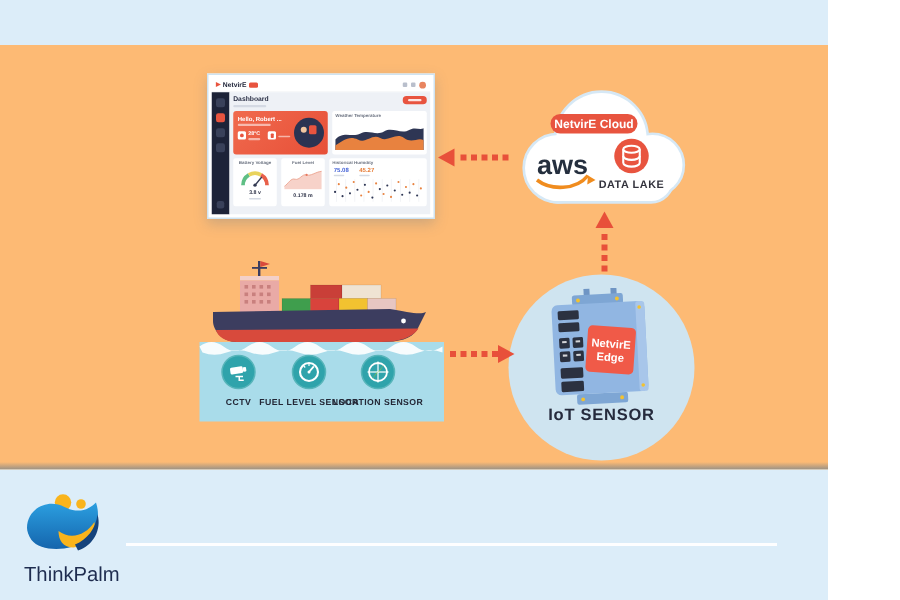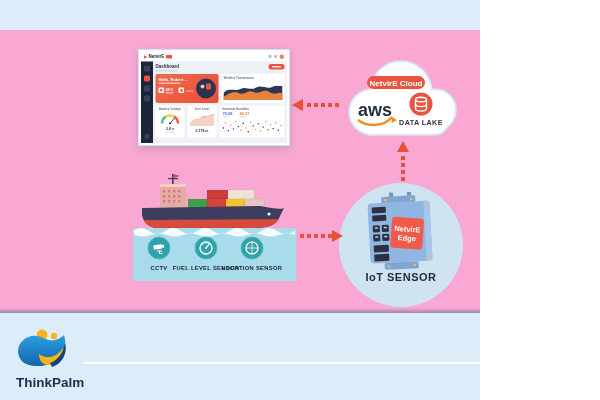--- a/index.html
+++ b/index.html
@@ -1,16 +1,16 @@
 <!DOCTYPE html>
 <html><head>
 <meta charset="utf-8">
 <style>
   html,body{margin:0;padding:0;background:#fff;}
-  .canvas{position:relative;width:480px;height:400px;overflow:hidden;background:#f9a8d4;
+  .canvas{position:relative;width:552px;height:400px;overflow:hidden;background:#fdba74;
           font-family:"Liberation Sans",sans-serif;}
   .strip{position:absolute;left:0;width:600px;background:#dcedf9;}
   .strip.top{top:0;height:30px;}
   .strip.bottom{top:313px;height:87px;}
   .shadow-line{position:absolute;left:0;top:308px;width:600px;height:5px;
                background:linear-gradient(to bottom,rgba(255,255,255,0),rgba(120,132,140,.75));}
 
   
   .dot{position:absolute;width:3.5px;height:3.5px;background:#e8503a;}
   .head{position:absolute;width:0;height:0;}
@@ -82,21 +82,21 @@
   .pval{font-size:7px;font-weight:bold;color:#2a2f45;line-height:1.1;}
   .bar.c{margin:2px auto 0;}
   .hvals{display:flex;gap:14px;margin:1px 0 2px 2px;}
   .hv{font-size:8px;font-weight:bold;line-height:1;}
   .hv.blue{color:#4a67d8;}
   .hv.orange{color:#e8823f;}
   .hv .bar{width:14px;height:2px;margin-top:2px;}
 
   
   .footer-logo{position:absolute;left:12px;top:326px;}
-  .footer-brand{position:absolute;left:16px;top:375px;font-size:13.5px;font-weight:bold;color:#1e2c4f;}
+  .footer-brand{position:absolute;left:16px;top:375px;font-size:13.5px;font-weight:normal;color:#1e2c4f;}
   .footer-line{position:absolute;left:84px;top:362px;width:434px;height:1.5px;background:rgba(255,255,255,.95);}
 </style>
 </head>
 <body>
 
 <div class="canvas">
   <div class="strip top"></div>
 
   <div class="dash-frame">
     <div class="dash-scale">

